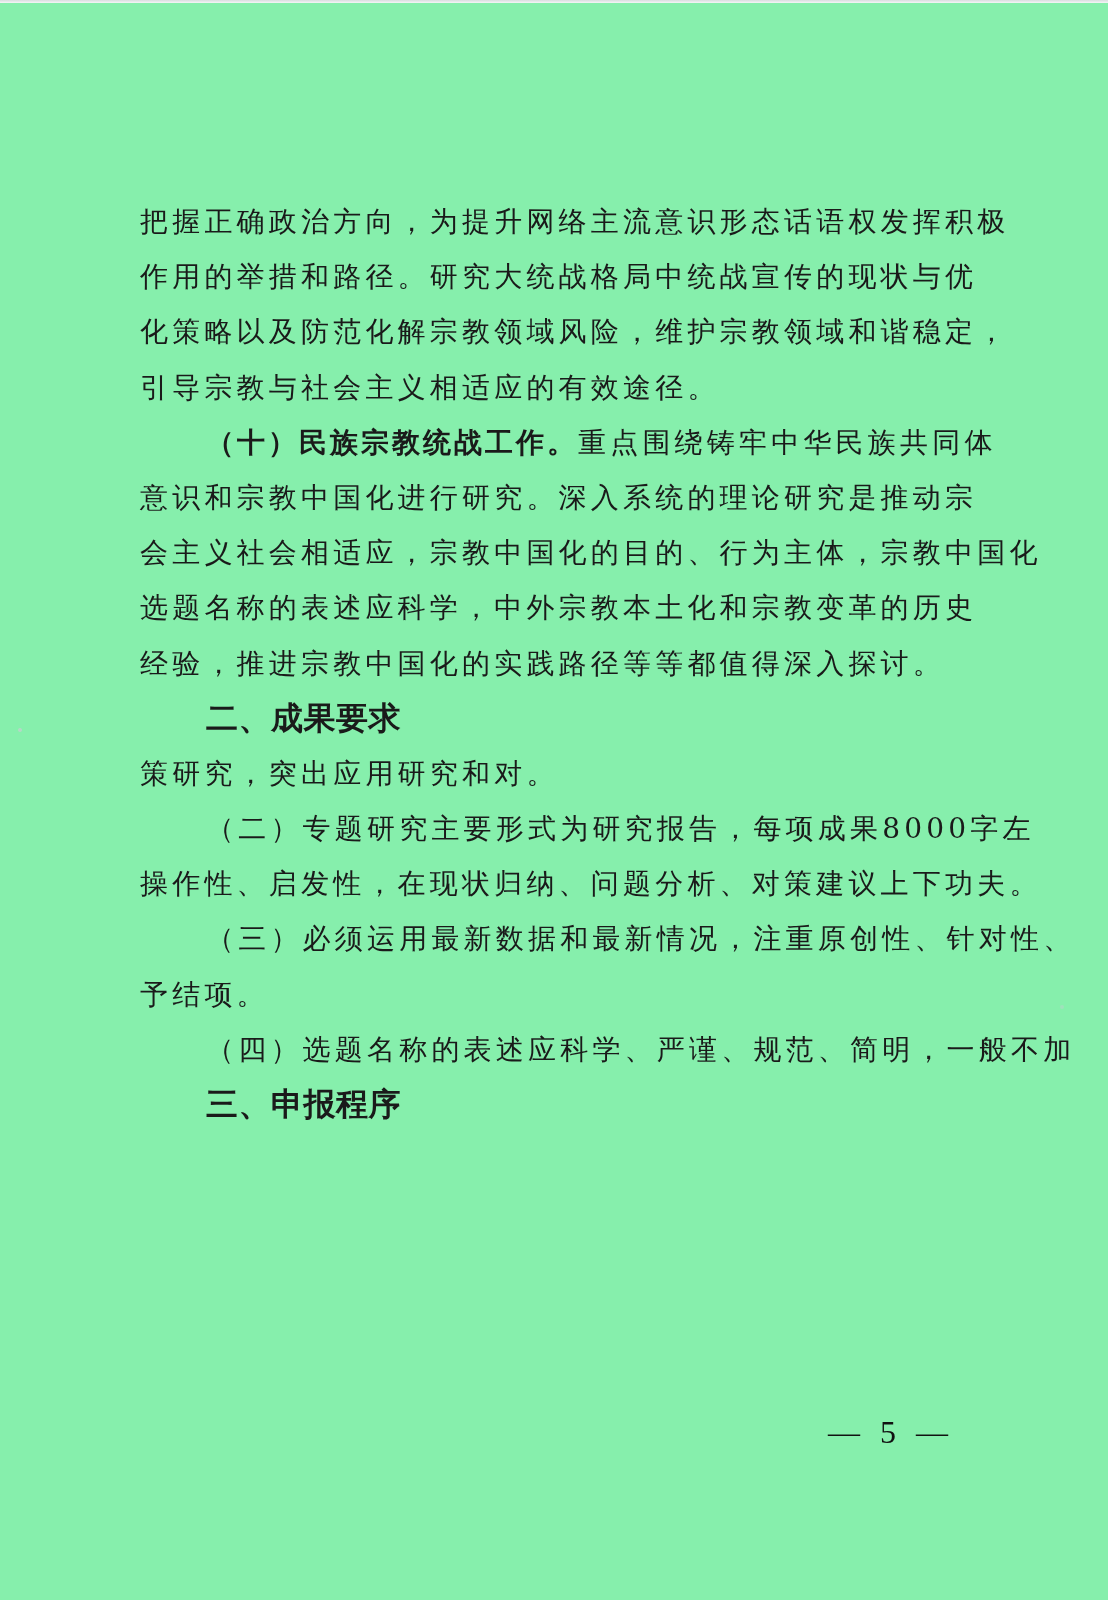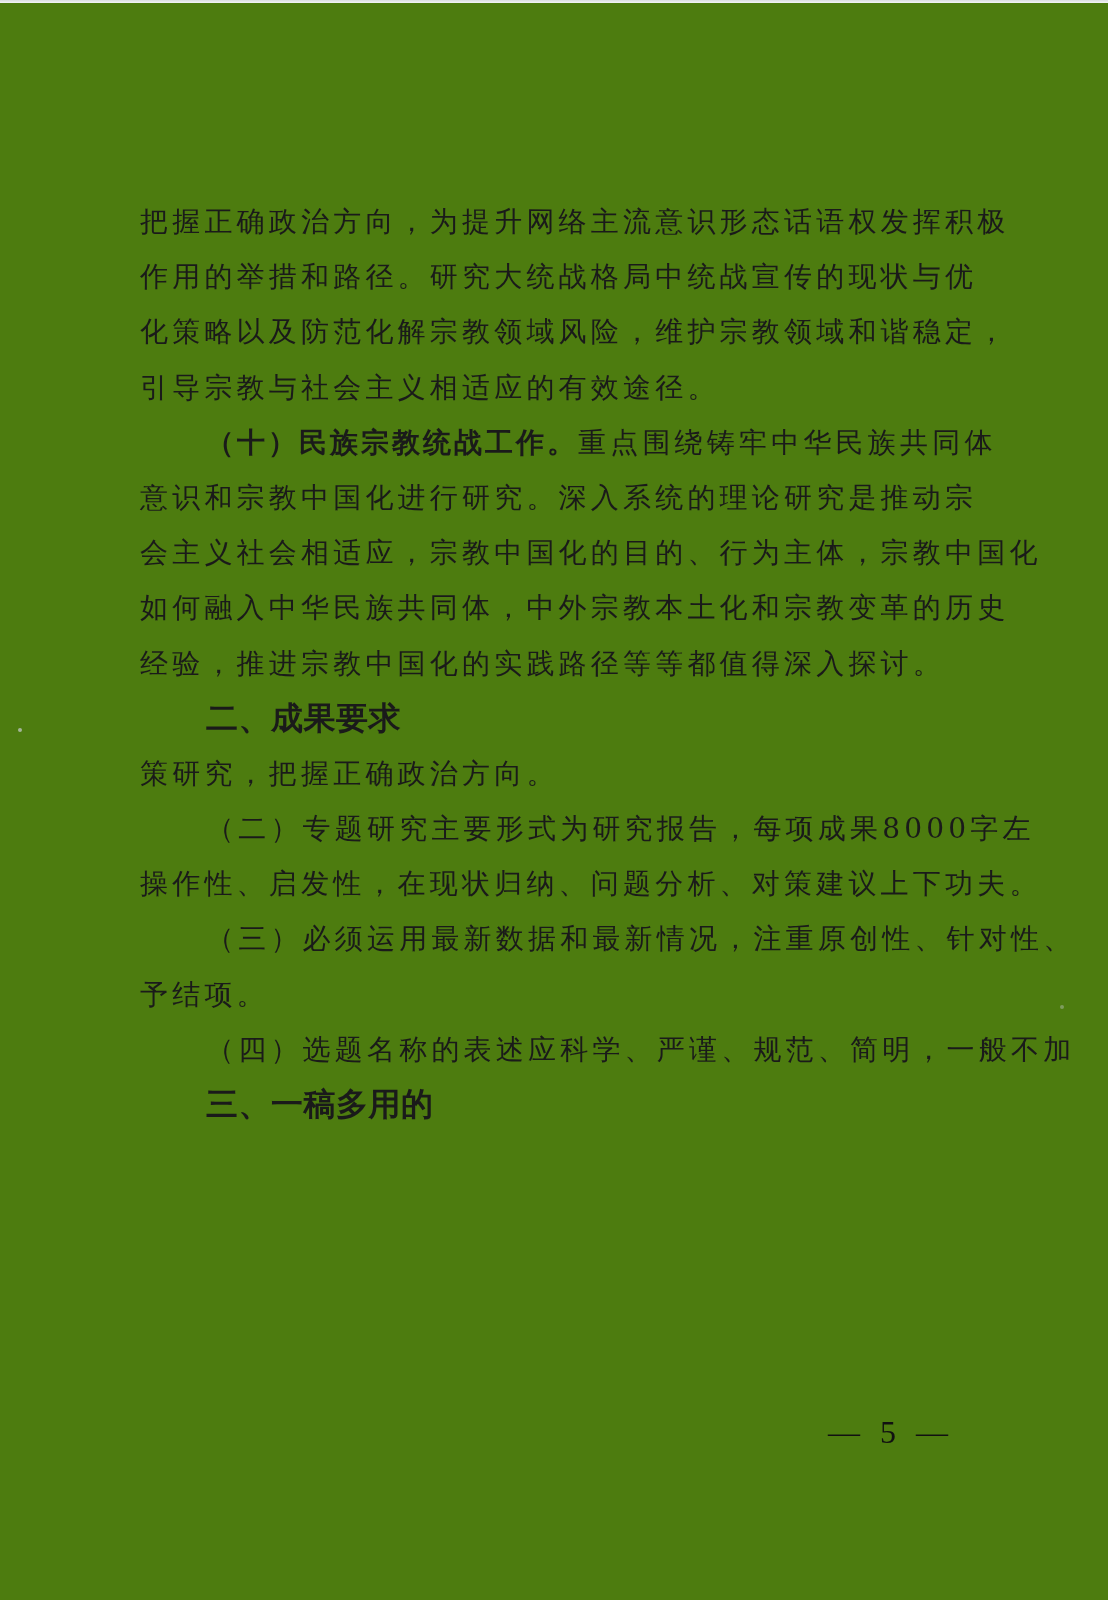--- a/index.html
+++ b/index.html
@@ -13,21 +13,21 @@
       position: relative;
       overflow: hidden;
       font-family: "DejaVu Serif", "Liberation Serif", serif;
       color: #1a1a1a;
     }
     .page {
       position: absolute;
       left: 0; top: 0;
       width: 1108px;
       height: 1600px;
-      background: #4d7c0f;
+      background: #86efac;
     }
     .top-edge {
       position: absolute;
       left: 0; top: 0;
       width: 1108px;
       height: 3px;
       background: linear-gradient(#d9dcdf, #f4f6f7);
     }
     .body-text {
       position: absolute;
@@ -91,29 +91,29 @@
     <div class="line">把握正确政治方向，为提升网络主流意识形态话语权发挥积极</div>
     <div class="line">作用的举措和路径。研究大统战格局中统战宣传的现状与优</div>
     <div class="line">化策略以及防范化解宗教领域风险，维护宗教领域和谐稳定，</div>
     <div class="line">引导宗教与社会主义相适应的有效途径。</div>
 
     <div class="line indent" style="padding-left: 66px;">
       <span class="lead-bold">（十）民族宗教统战工作。</span><span>重点围绕铸牢中华民族共同体</span>
     </div>
     <div class="line">意识和宗教中国化进行研究。深入系统的理论研究是推动宗</div>
     <div class="line">会主义社会相适应，宗教中国化的目的、行为主体，宗教中国化</div>
-    <div class="line">如何融入中华民族共同体，中外宗教本土化和宗教变革的历史</div>
+    <div class="line">选题名称的表述应科学，中外宗教本土化和宗教变革的历史</div>
     <div class="line">经验，推进宗教中国化的实践路径等等都值得深入探讨。</div>
 
     <div class="heading">二、成果要求</div>
 
-    <div class="line">策研究，把握正确政治方向。</div>
+    <div class="line">策研究，突出应用研究和对。</div>
     <div class="line" style="padding-left: 66px;">（二）专题研究主要形式为研究报告，每项成果8000字左</div>
     <div class="line">操作性、启发性，在现状归纳、问题分析、对策建议上下功夫。</div>
     <div class="line" style="padding-left: 66px;">（三）必须运用最新数据和最新情况，注重原创性、针对性、</div>
     <div class="line">予结项。</div>
     <div class="line" style="padding-left: 66px;">（四）选题名称的表述应科学、严谨、规范、简明，一般不加</div>
 
-    <div class="heading">三、一稿多用的</div>
+    <div class="heading">三、申报程序</div>
   </div>
 
   <div class="page-number">— 5 —</div>
 </div>
 
 </body></html>

